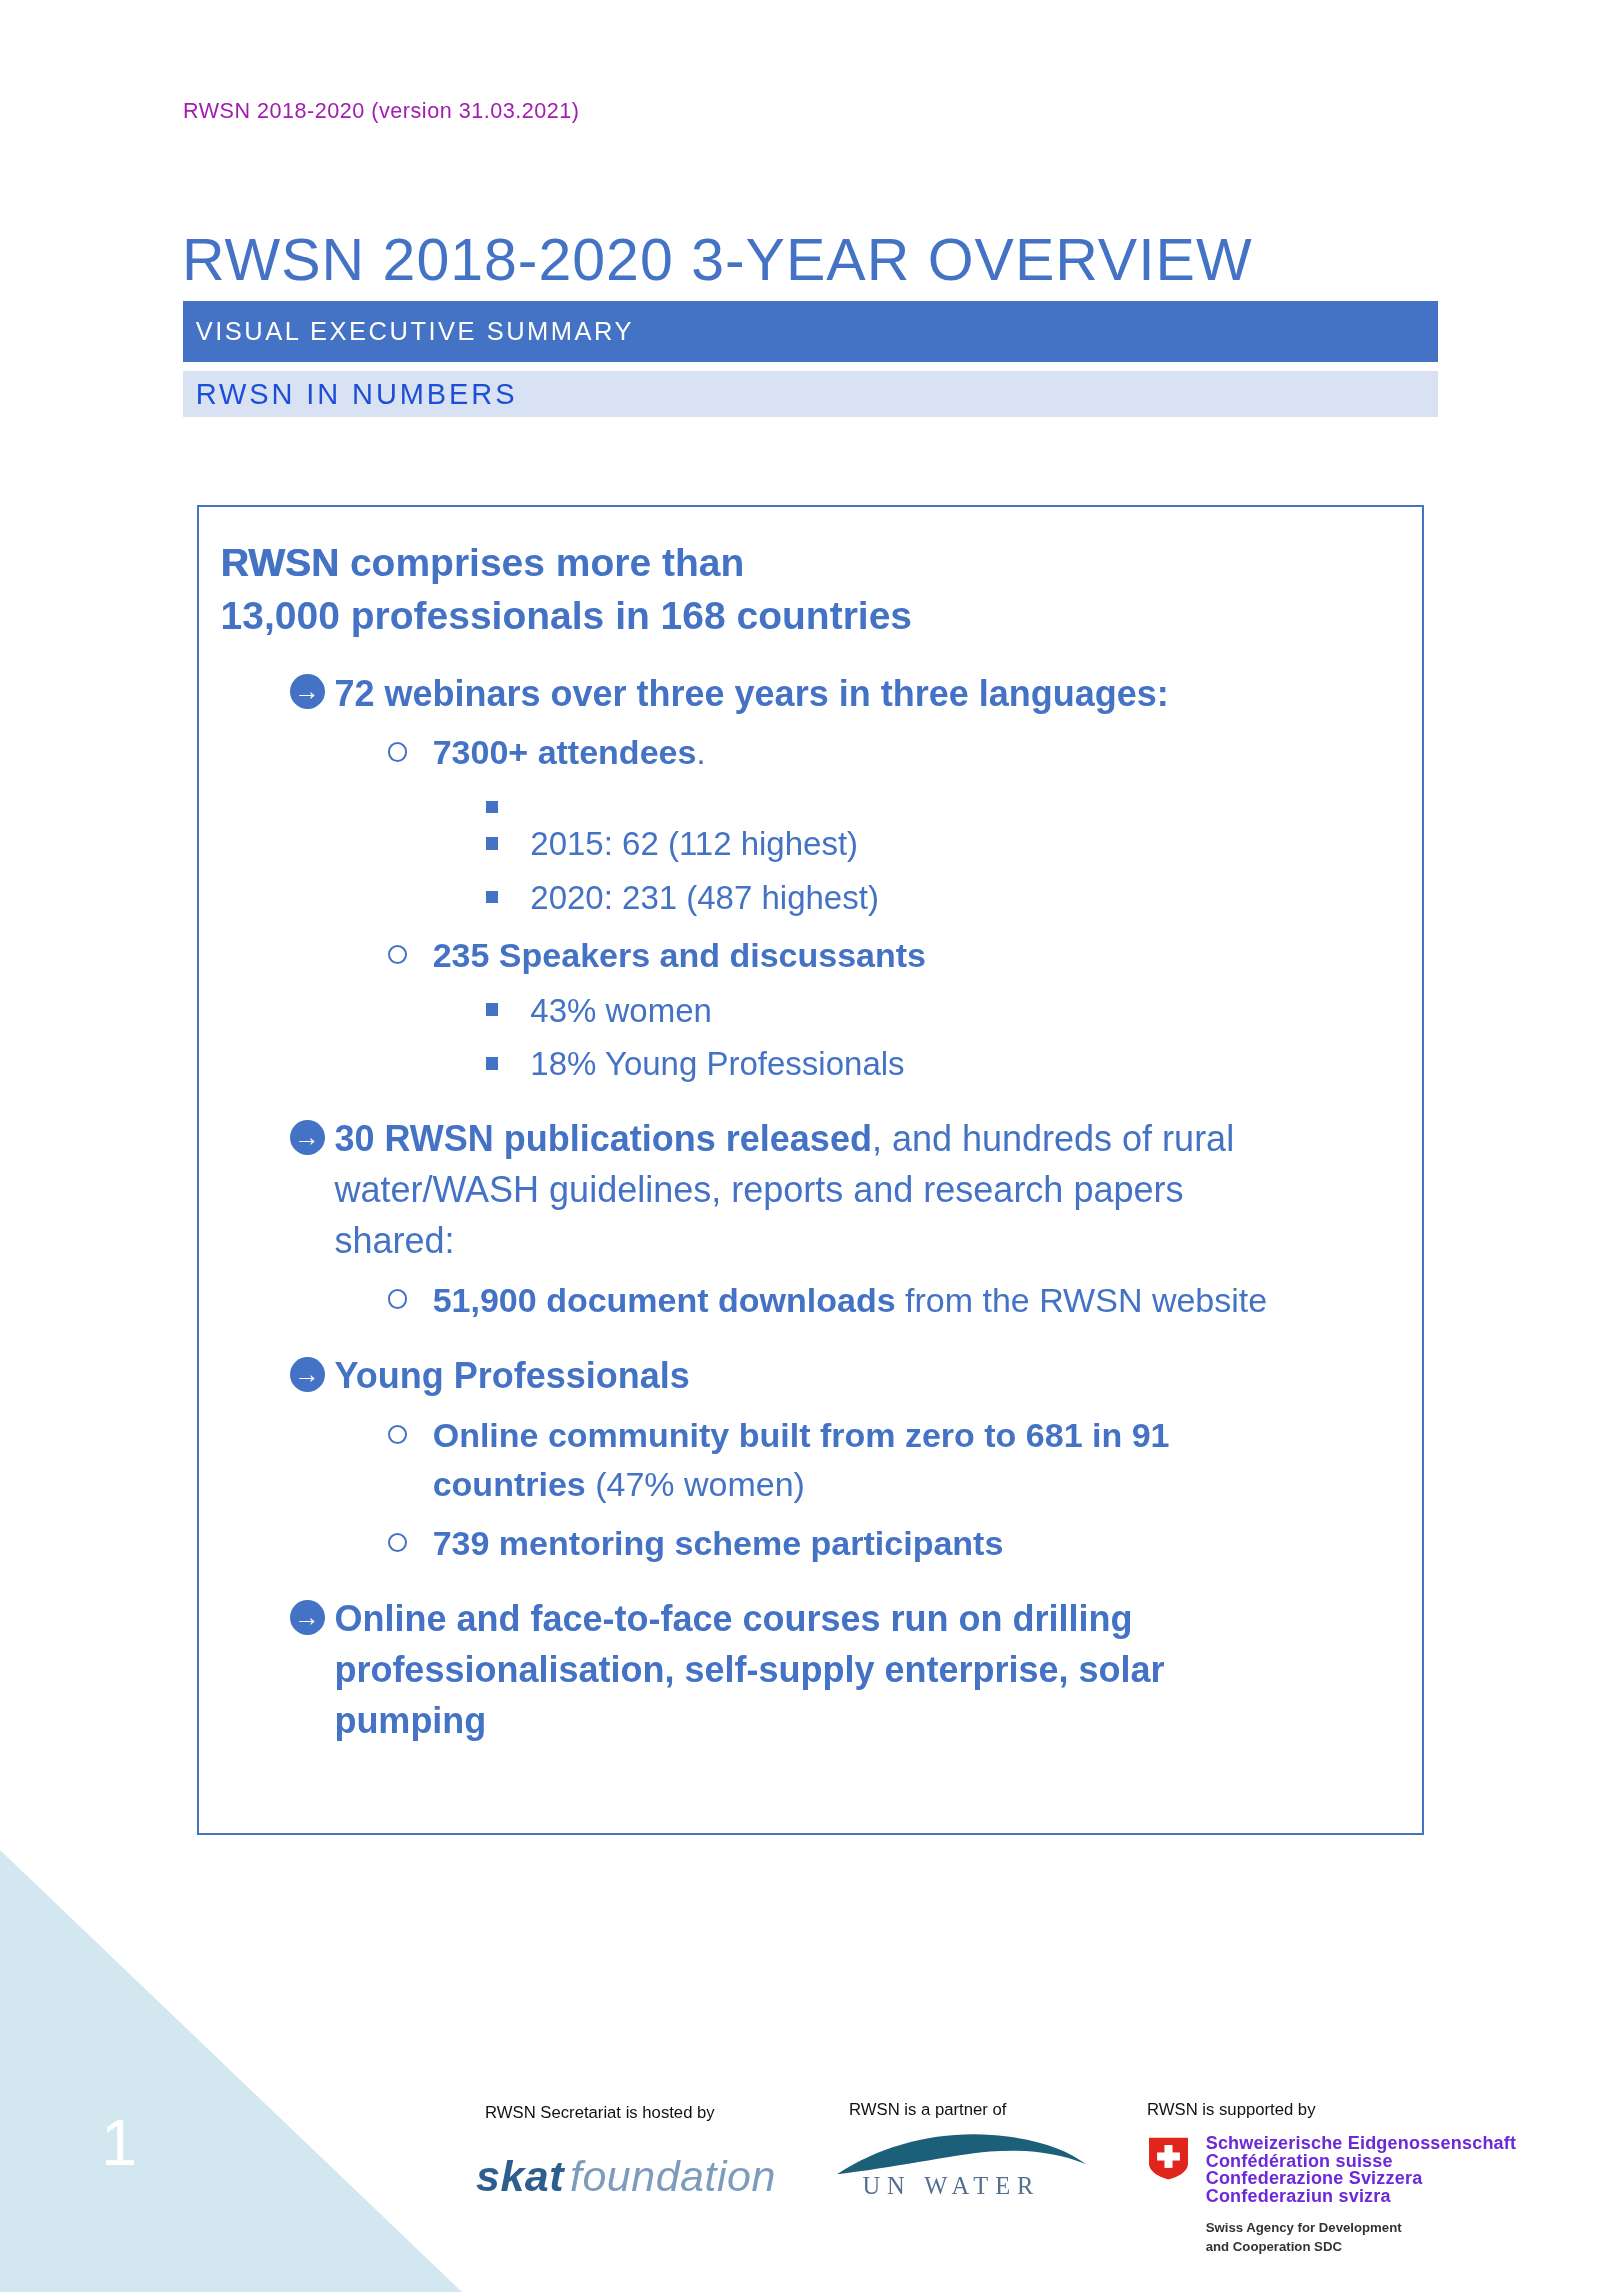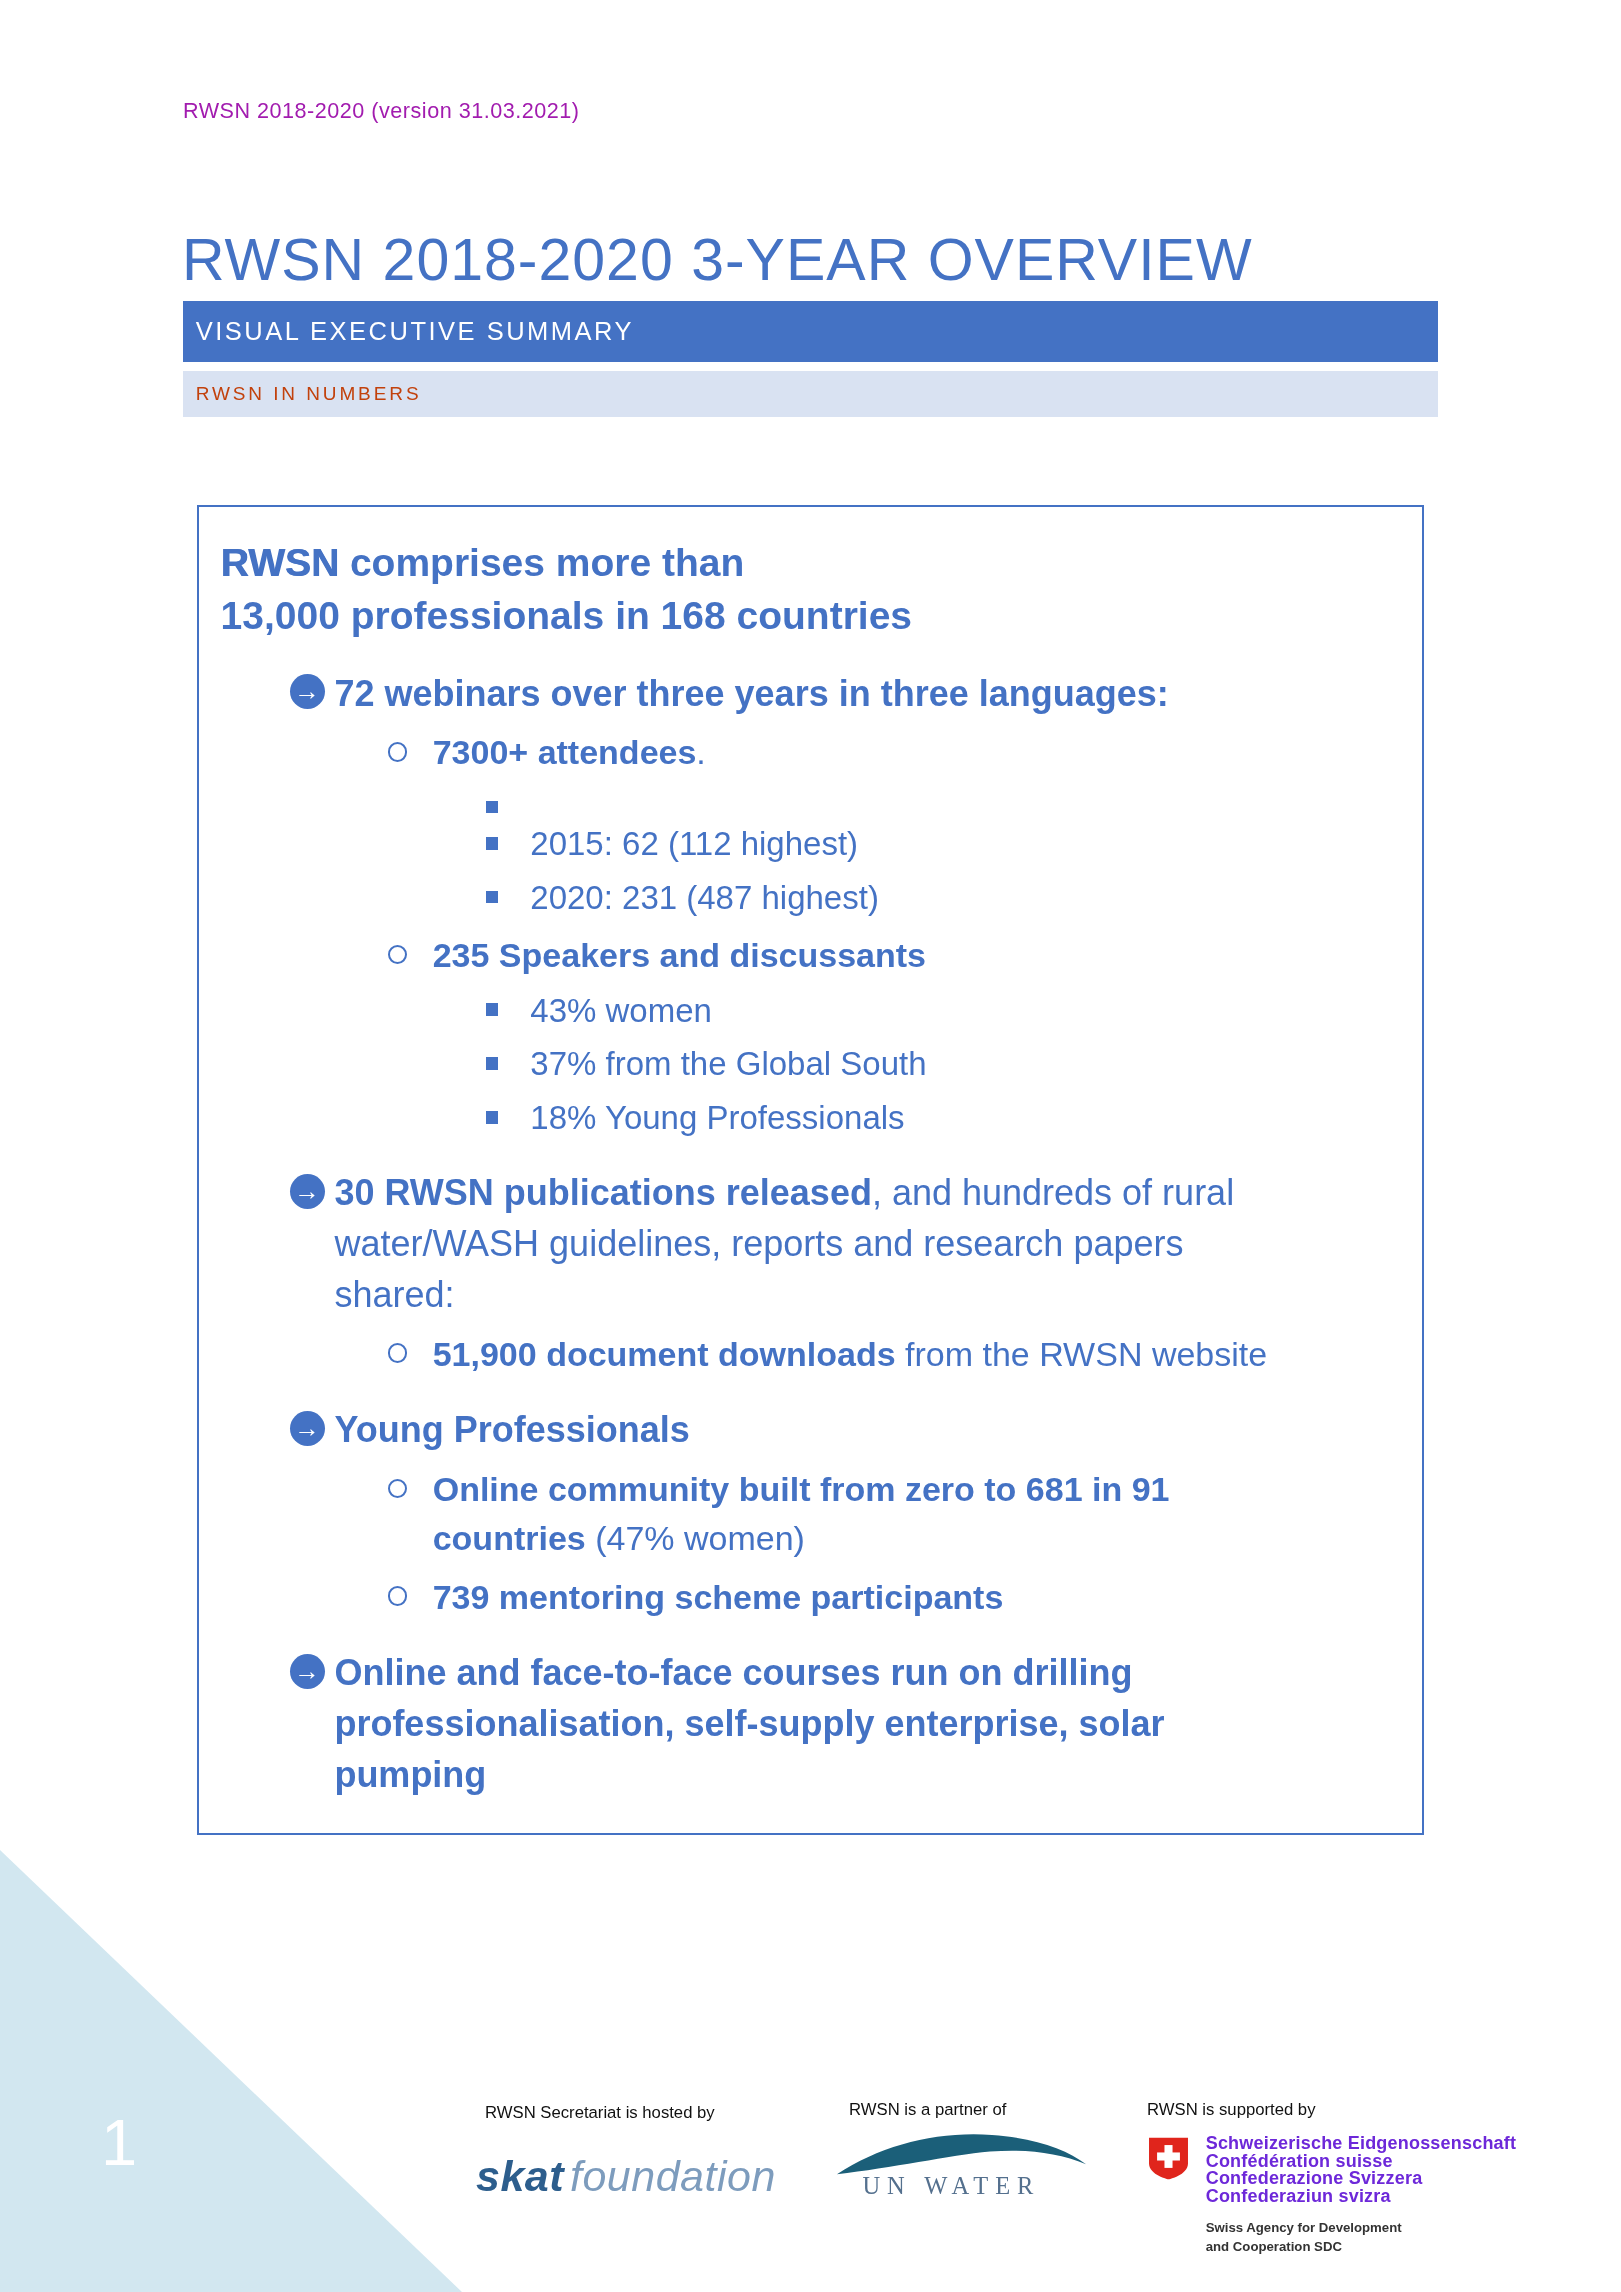--- a/index.html
+++ b/index.html
@@ -36,21 +36,21 @@
   }
   .bar-primary span{
     color:#ffffff;font-size:25.5px;letter-spacing:2.5px;margin-left:12.7px;
   }
   .bar-secondary{
     position:absolute;left:183px;top:371px;width:1255px;height:46px;
     background:var(--bar-light-bg,#d9e2f2);
     display:flex;align-items:center;
   }
   .bar-secondary span{
-    color:#c2410c;font-size:19px;letter-spacing:2.9px;margin-left:12.7px;
+    color:#1d4ed8;font-size:29px;letter-spacing:2.9px;margin-left:12.7px;
   }
   
   .box{
     position:absolute;left:197px;top:505px;width:1227px;height:1330px;
     border:2.9px solid var(--accent-blue,#4472c4);
     box-sizing:border-box;
     color:var(--accent-blue,#4472c4);
     padding:29px 19.6px 0 19.6px;
   }
   .box-heading{
@@ -149,24 +149,20 @@
         <span class="bullet b3"></span>
         <span class="itext"><span class="bold"></span><span>2020: 231 (487 highest)</span></span>
       </li>
       <li class="item level2">
         <span class="bullet b2"></span>
         <span class="itext"><span class="bold">235 Speakers and discussants</span><span></span></span>
       </li>
       <li class="item level3">
         <span class="bullet b3"></span>
         <span class="itext"><span class="bold"></span><span>43% women</span></span>
-      </li>
-      <li class="item level3">
-        <span class="bullet b3"></span>
-        <span class="itext"><span class="bold"></span><span>37% from the Global South</span></span>
       </li>
       <li class="item level3">
         <span class="bullet b3"></span>
         <span class="itext"><span class="bold"></span><span>18% Young Professionals</span></span>
       </li>
       <li class="item level1">
         <span class="bullet b1">→</span>
         <span class="itext"><span class="bold">30 RWSN publications released</span><span>, and hundreds of rural water/WASH guidelines, reports and research papers shared:</span></span>
       </li>
       <li class="item level2">

